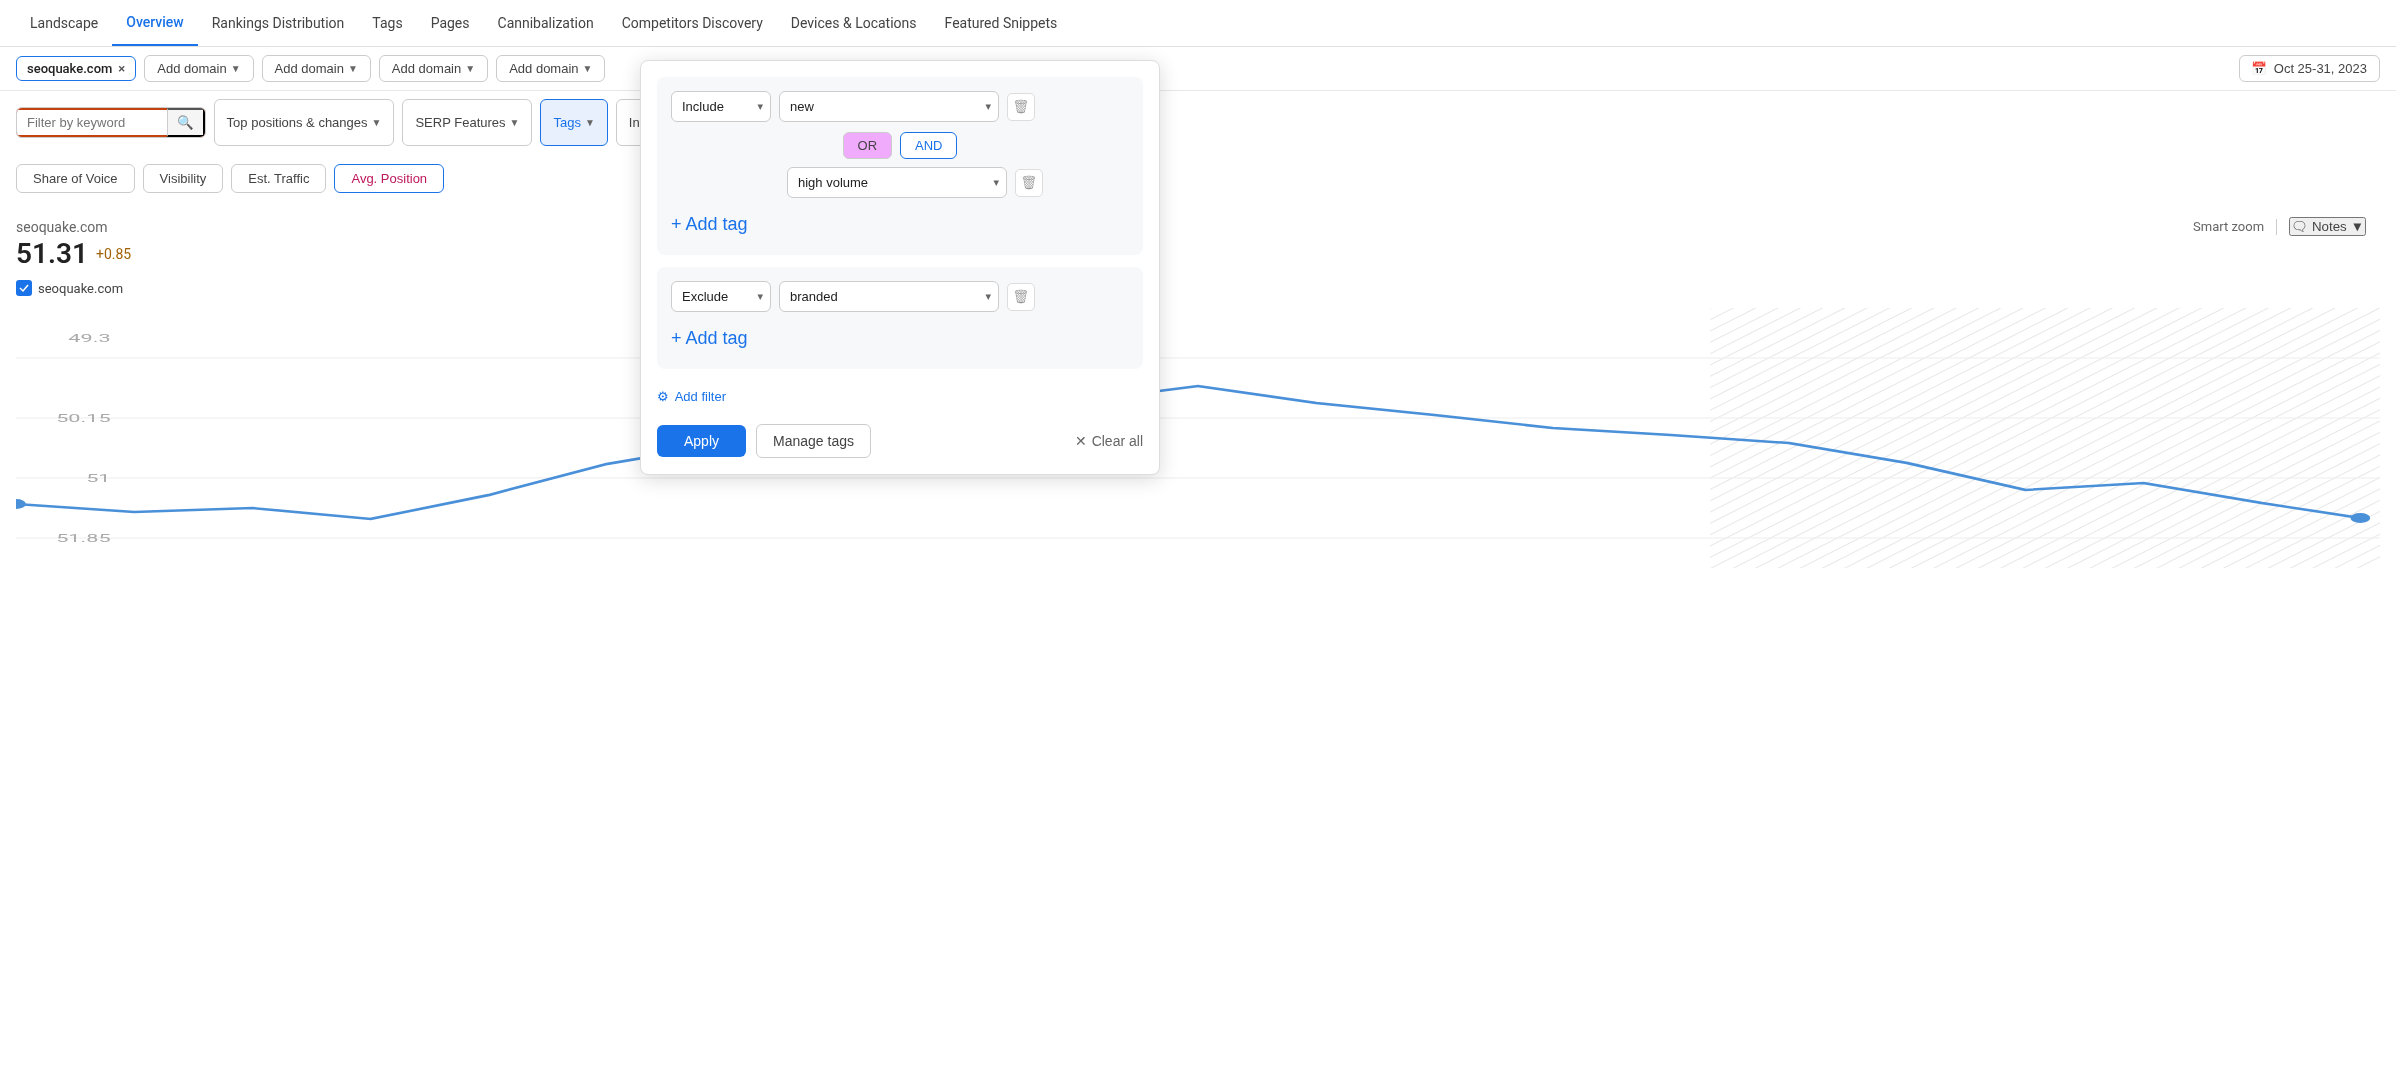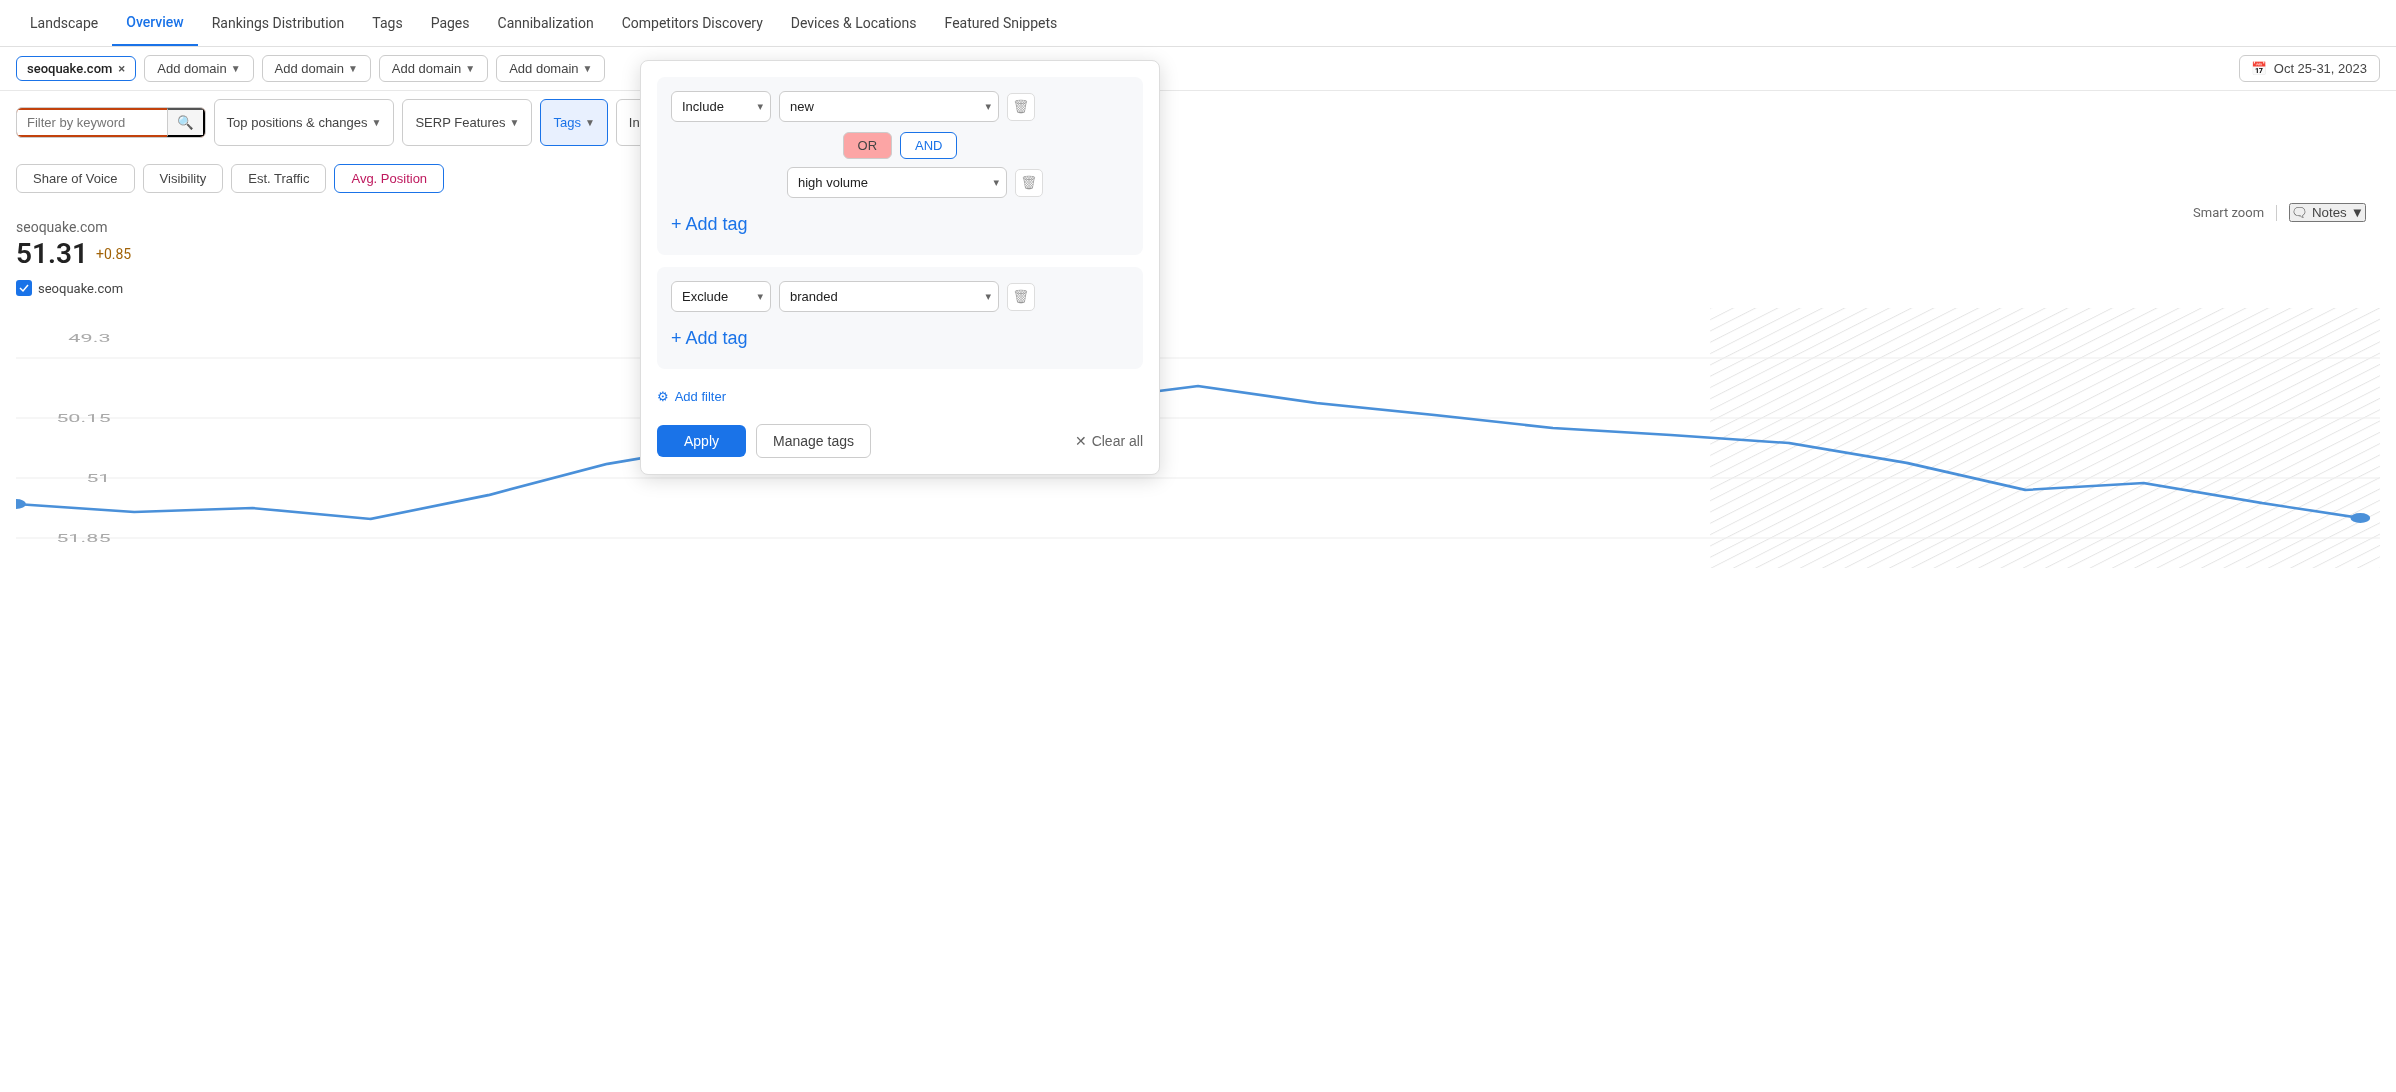--- a/index.html
+++ b/index.html
@@ -38,36 +38,36 @@
     .metric-value { font-size: 28px; font-weight: 600; color: #222; display: flex; align-items: center; gap: 8px; margin-bottom: 10px; }
     .metric-change { font-size: 14px; color: #a16207; font-weight: 400; }
     .legend-item { display: flex; align-items: center; gap: 6px; font-size: 13px; color: #444; margin-bottom: 12px; }
     .legend-check { width: 16px; height: 16px; background: #1a73e8; border-radius: 3px; display: flex; align-items: center; justify-content: center; }
     .legend-check svg { width: 10px; height: 10px; fill: #fff; }
 
     .chart-wrap { position: relative; width: 100%; height: 260px; overflow: hidden; }
     .chart-svg { width: 100%; height: 100%; }
 
     
-    .chart-right-tools { position: absolute; right: 30px; top: 0; display: flex; align-items: center; gap: 12px; font-size: 13px; color: #444; }
+    .chart-right-tools { position: absolute; right: 30px; top: 14px; display: flex; align-items: center; gap: 12px; font-size: 13px; color: #444; }
     .smart-zoom { color: #666; }
     .notes-btn { display: flex; align-items: center; gap: 4px; cursor: pointer; color: #444; }
     .divider-v { width: 1px; height: 16px; background: #ccc; }
 
     
     .tags-panel { position: absolute; top: 60px; left: 640px; width: 520px; background: #fff; border: 1px solid #ddd; border-radius: 8px; box-shadow: 0 4px 20px rgba(0,0,0,0.15); z-index: 100; padding: 16px; }
     .filter-group { background: #f7f8fa; border-radius: 8px; padding: 14px; margin-bottom: 12px; }
     .filter-row-inner { display: flex; align-items: center; gap: 8px; margin-bottom: 10px; }
     .select-wrap { position: relative; display: inline-flex; align-items: center; }
     .select-wrap select { border: 1px solid #ccc; border-radius: 6px; padding: 7px 28px 7px 10px; font-size: 13px; background: #fff; cursor: pointer; appearance: none; -webkit-appearance: none; color: #222; outline: none; min-width: 100px; }
     .select-wrap .arrow-icon { position: absolute; right: 8px; pointer-events: none; font-size: 11px; color: #666; }
     .select-wrap.wide select { min-width: 220px; }
     .delete-btn { width: 28px; height: 28px; border: 1px solid #ddd; border-radius: 5px; background: #fff; display: flex; align-items: center; justify-content: center; cursor: pointer; color: #999; flex-shrink: 0; }
     .or-and-row { display: flex; justify-content: center; align-items: center; gap: 8px; margin: 8px 0; }
-    .or-btn, .and-btn { padding: 5px 14px; border: 1px solid #ccc; border-radius: 6px; background: #fca5a5; font-size: 13px; cursor: pointer; color: #444; }
+    .or-btn, .and-btn { padding: 5px 14px; border: 1px solid #ccc; border-radius: 6px; background: #f0abfc; font-size: 13px; cursor: pointer; color: #444; }
     .and-btn.active { border-color: #1a73e8; background: #fff; color: #1a73e8; font-weight: 500; }
     .add-tag-row { display: flex; align-items: center; gap: 6px; padding: 6px 0; }
     .add-tag-btn { color: #1a73e8; font-size: 18px; cursor: pointer; display: flex; align-items: center; gap: 4px; background: none; border: none; }
     .panel-footer { display: flex; align-items: center; gap: 10px; padding-top: 8px; }
     .add-filter-btn { color: #1a73e8; font-size: 13px; cursor: pointer; display: flex; align-items: center; gap: 6px; background: none; border: none; }
     .apply-btn { background: #1a73e8; color: #fff; border: none; border-radius: 6px; padding: 8px 27px; font-size: 14px; cursor: pointer; font-weight: 500; }
     .manage-tags-btn { background: #fff; color: #444; border: 1px solid #ccc; border-radius: 6px; padding: 8px 16px; font-size: 14px; cursor: pointer; }
     .clear-all-btn { margin-left: auto; background: none; border: none; color: #666; font-size: 14px; cursor: pointer; display: flex; align-items: center; gap: 5px; }
 
     

